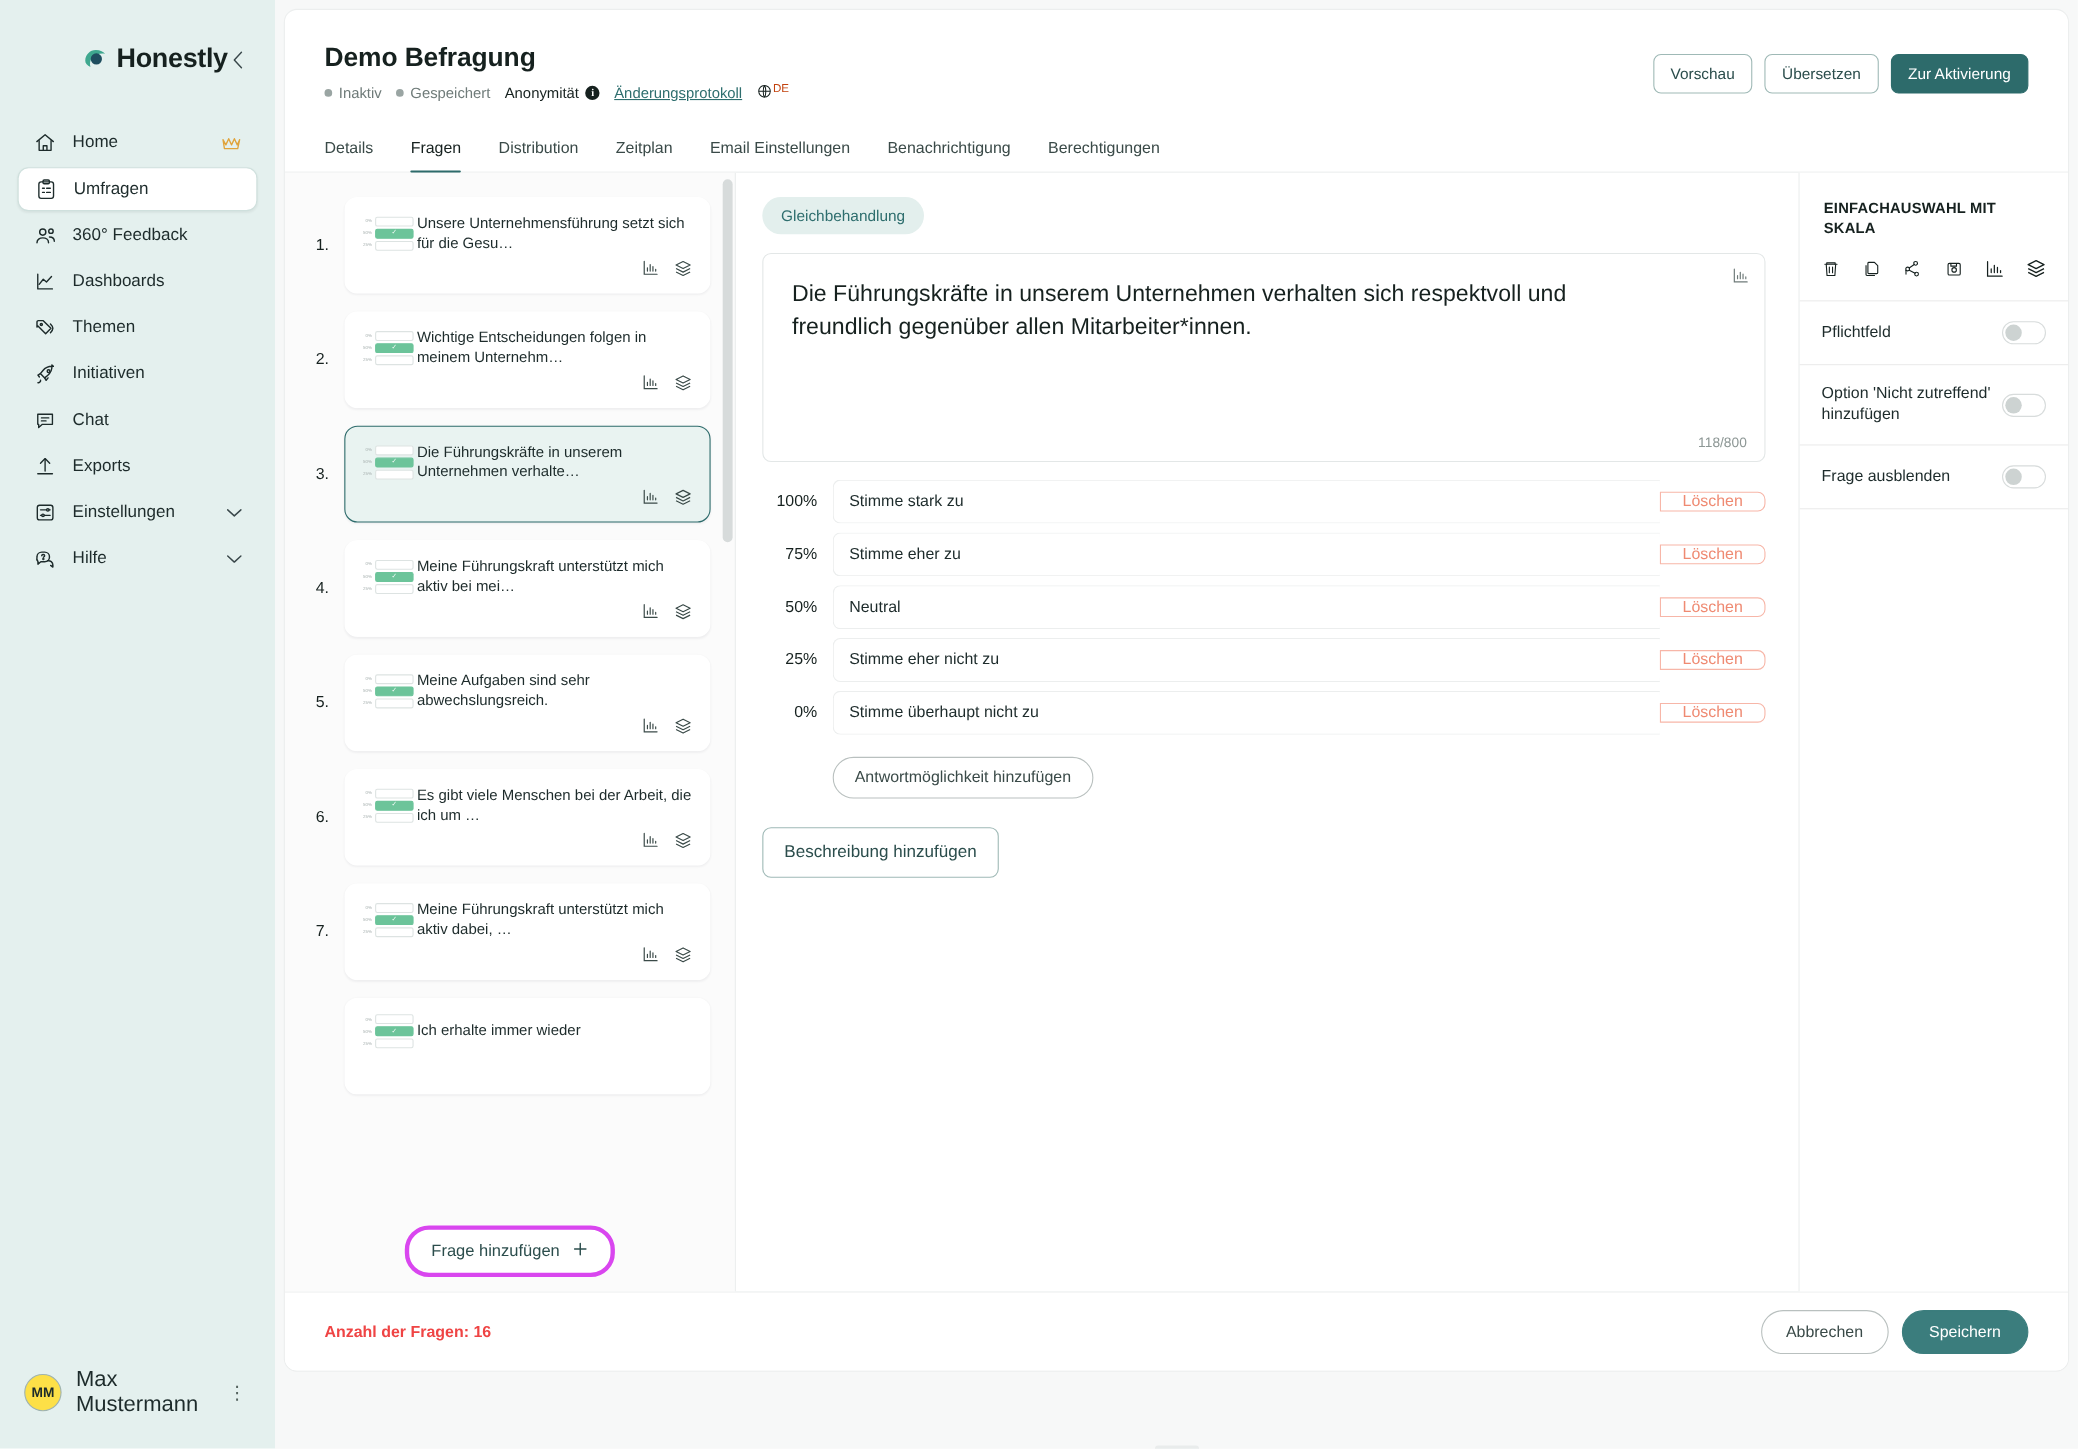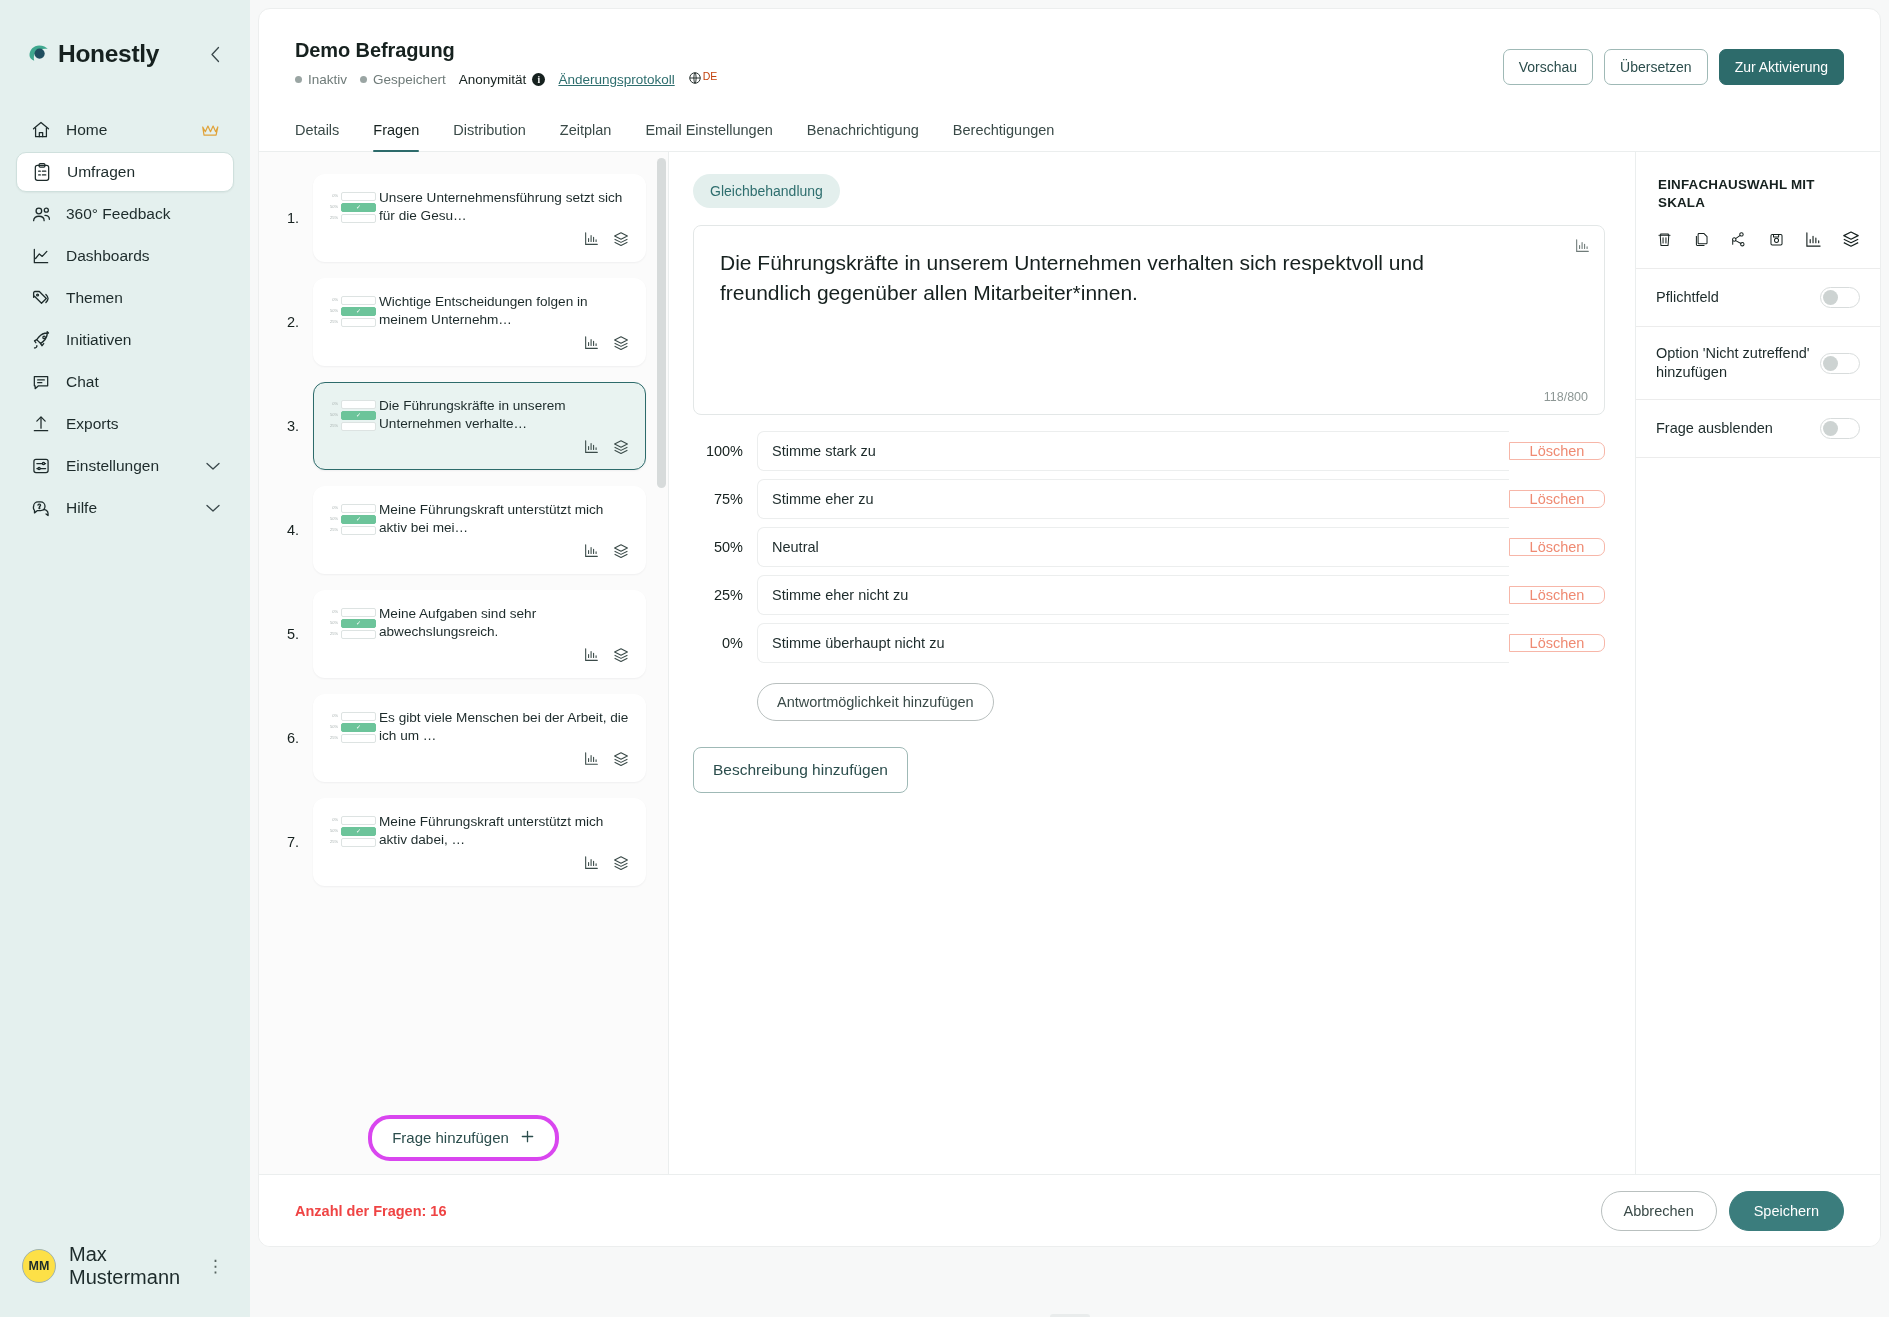--- a/index.html
+++ b/index.html
@@ -16,20 +16,21 @@
     width: 250px; height: 1317px;
     background: #e4f0ee;
     display: flex; flex-direction: column;
     flex: 0 0 250px;
     position: relative;
   }
   .brand-row {
     display: flex; align-items: center;
     padding: 32px 24px 0 26px;
     height: 76px;
+    margin-left: 48px;
   }
   .brand-logo { display: flex; align-items: center; gap: 7px; }
   .brand-mark { width: 25px; height: 25px; position: relative; display:block; }
   .brand-name {
     font-size: 24.5px; font-weight: 600; color: #16211f;
     letter-spacing: -0.3px;
   }
   .collapse-btn {
     margin-left: auto; color: #39474a; font-size: 18px;
     width: 22px; height: 22px; display: flex; align-items: center; justify-content: center;
@@ -76,21 +77,21 @@
   #right { flex: 1 1 auto; height: 1317px; background: #f7f8f8; position: relative; }
   #card {
     position: absolute; left: 8px; top: 8px; right: 8px; bottom: 70px;
     background: #ffffff; border-radius: 12px;
     border: 1px solid #eceeee;
     overflow: hidden;
     display: flex; flex-direction: column;
   }
 
   .page-head { padding: 30px 36px 0 36px; }
-  .page-title { font-size: 20px; font-weight: 600; color: #16211f; letter-spacing: -0.1px; }
+  .page-title { font-size: 24px; font-weight: 600; color: #16211f; letter-spacing: -0.1px; }
   .meta-row { display: flex; align-items: center; gap: 13px; margin-top: 9px; font-size: 13.5px; }
   .meta-chip { display: flex; align-items: center; gap: 6px; color: #6f7b79; }
   .dot { width: 7px; height: 7px; border-radius: 50%; background: #9aa5a3; display: inline-block; }
   .meta-strong { color: #16211f; display: flex; align-items: center; gap: 6px; }
   .info-badge {
     width: 13px; height: 13px; border-radius: 50%; background: #16211f; color: #fff;
     font-size: 9.5px; font-weight: 700; display: inline-flex; align-items: center; justify-content: center;
     font-family: "Liberation Serif", serif;
   }
   .meta-link { color: #2e6e6e; text-decoration: underline; cursor: pointer; }
@@ -742,20 +743,42 @@
                     <svg width="16" height="16" viewBox="0 0 18 18" fill="none" stroke="#3a4a48" stroke-width="1.2" stroke-linejoin="round">
                       <path d="M9 2 1.8 5.6 9 9.2l7.2-3.6L9 2z"></path>
                       <path d="M1.8 9.2 9 12.8l7.2-3.6"></path>
                       <path d="M1.8 12.6 9 16.2l7.2-3.6"></path>
                     </svg>
                   </span>
               </div>
             </div>
           </div>
 
+          <div class="qrow">
+            <div class="qnum"></div>
+            <div class="qcard">
+              <div class="qcard-main">
+                <div class="thumb">
+                  <div class="thumb-line">
+                      <span class="thumb-pct">0%</span>
+                      <span class="thumb-bar"></span>
+                    </div>
+                  <div class="thumb-line">
+                      <span class="thumb-pct">50%</span>
+                      <span class="thumb-bar fill"></span>
+                    </div>
+                  <div class="thumb-line">
+                      <span class="thumb-pct">25%</span>
+                      <span class="thumb-bar"></span>
+                    </div>
+                </div>
+                <div class="qtext">Ich erhalte immer wieder</div>
+              </div>
+            </div>
+          </div>
 
         </div>
 
         <div class="vscroll">
           <div class="vscroll-thumb"></div>
         </div>
 
         <div class="add-q-bar">
           <button class="add-q-btn">
             <span>Frage hinzufügen</span>

